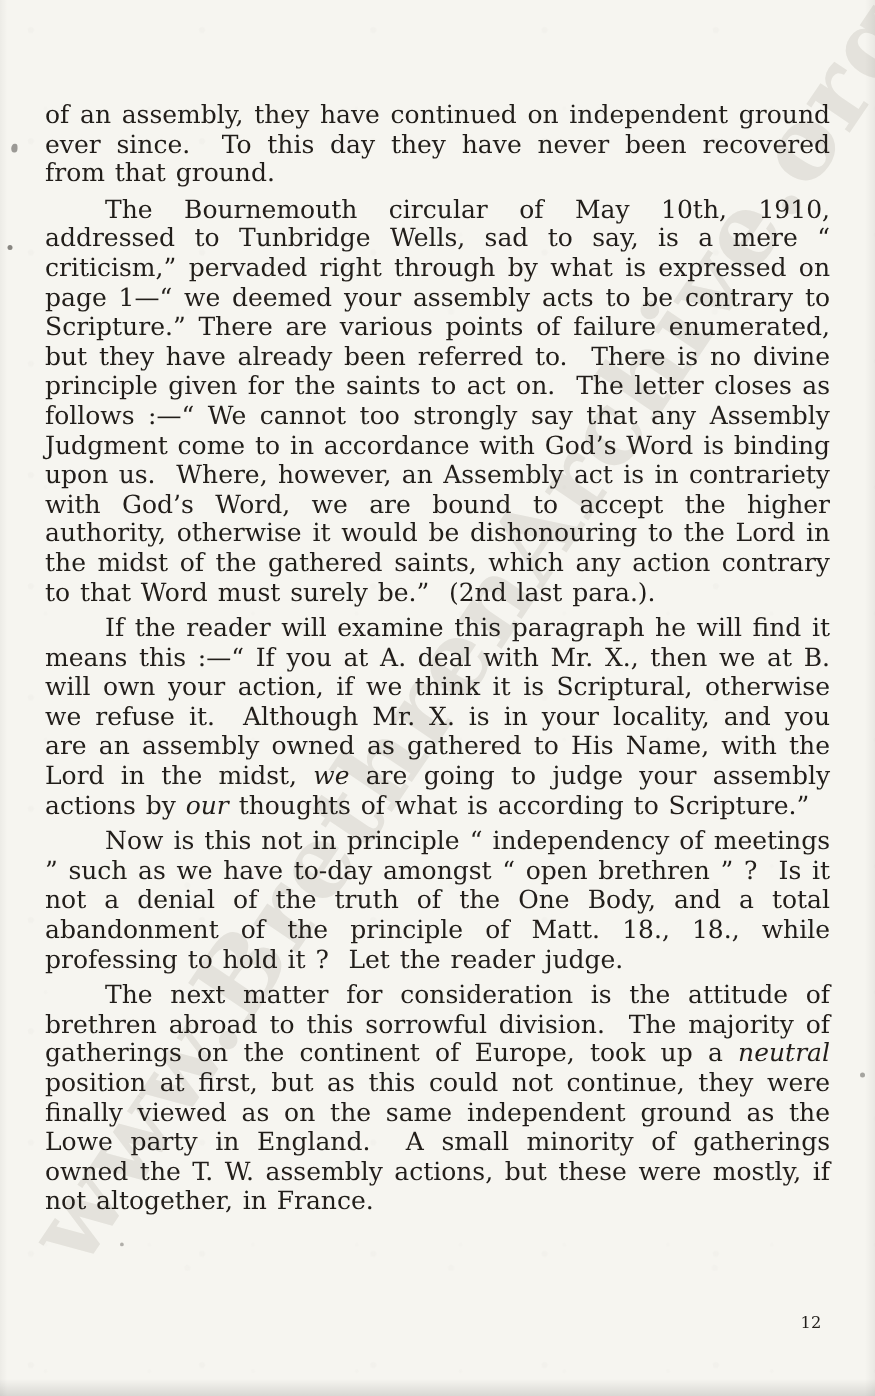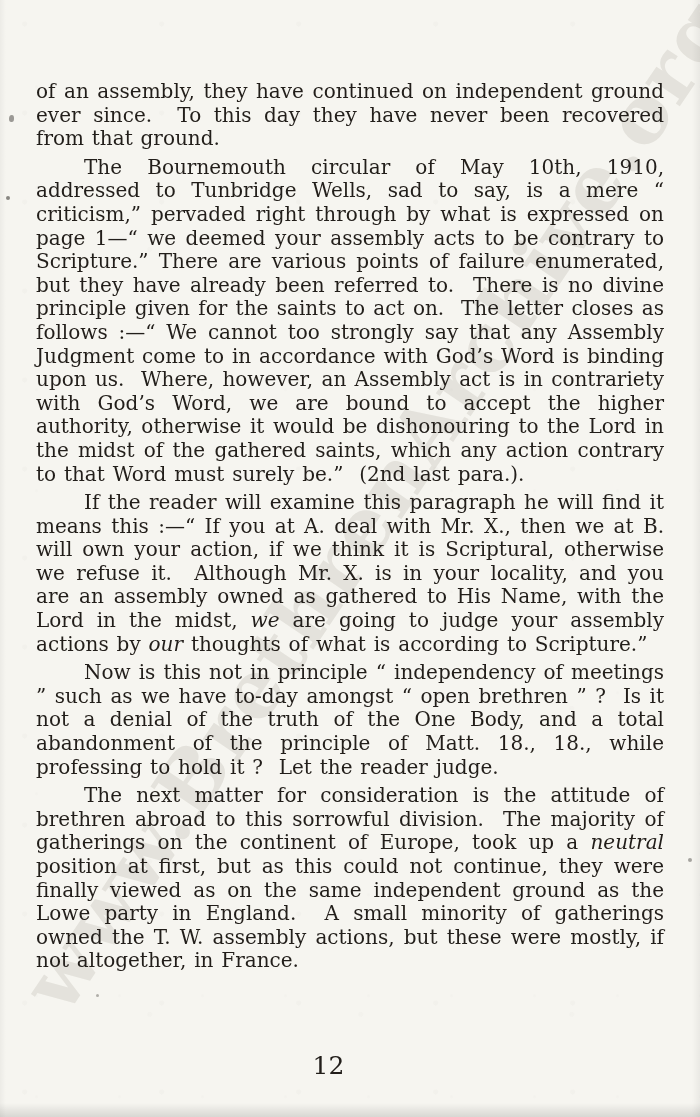--- a/index.html
+++ b/index.html
@@ -59,22 +59,22 @@
     text-indent: 48px;
   }
   .text-block em {
     font-style: italic;
   }
   .page-number {
     position: absolute;
     top: 1051px;
     left: 0;
     width: 657px;
-    text-align: center;
-    font-size: 25px;
+    text-align: right;
+    font-size: 13px;
     color: #221e1a;
   }
   .speck {
     position: absolute;
     background: rgba(45, 42, 38, 0.55);
     border-radius: 50%;
   }
   .speck.s1 { left: 9px;  top: 115px; width: 5px; height: 7px; border-radius: 60% 40% 50% 50%; background: rgba(45,42,38,0.45); }
   .speck.s2 { left: 6px;  top: 196px; width: 4px; height: 4px; }
   .speck.s3 { left: 688px; top: 858px; width: 4px; height: 4px; background: rgba(45,42,38,0.4); }

